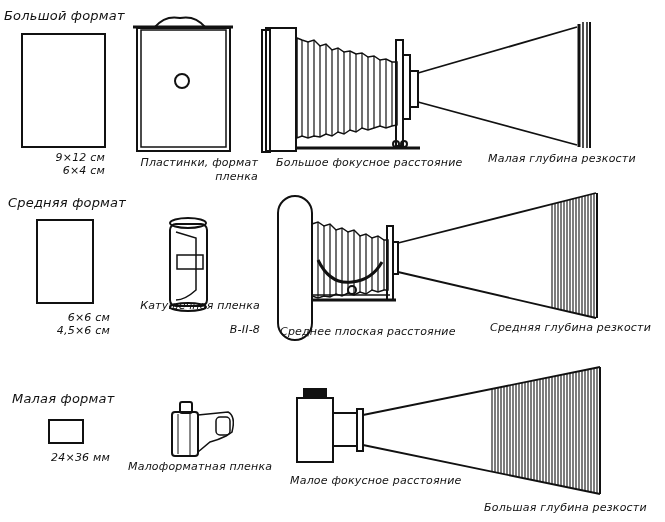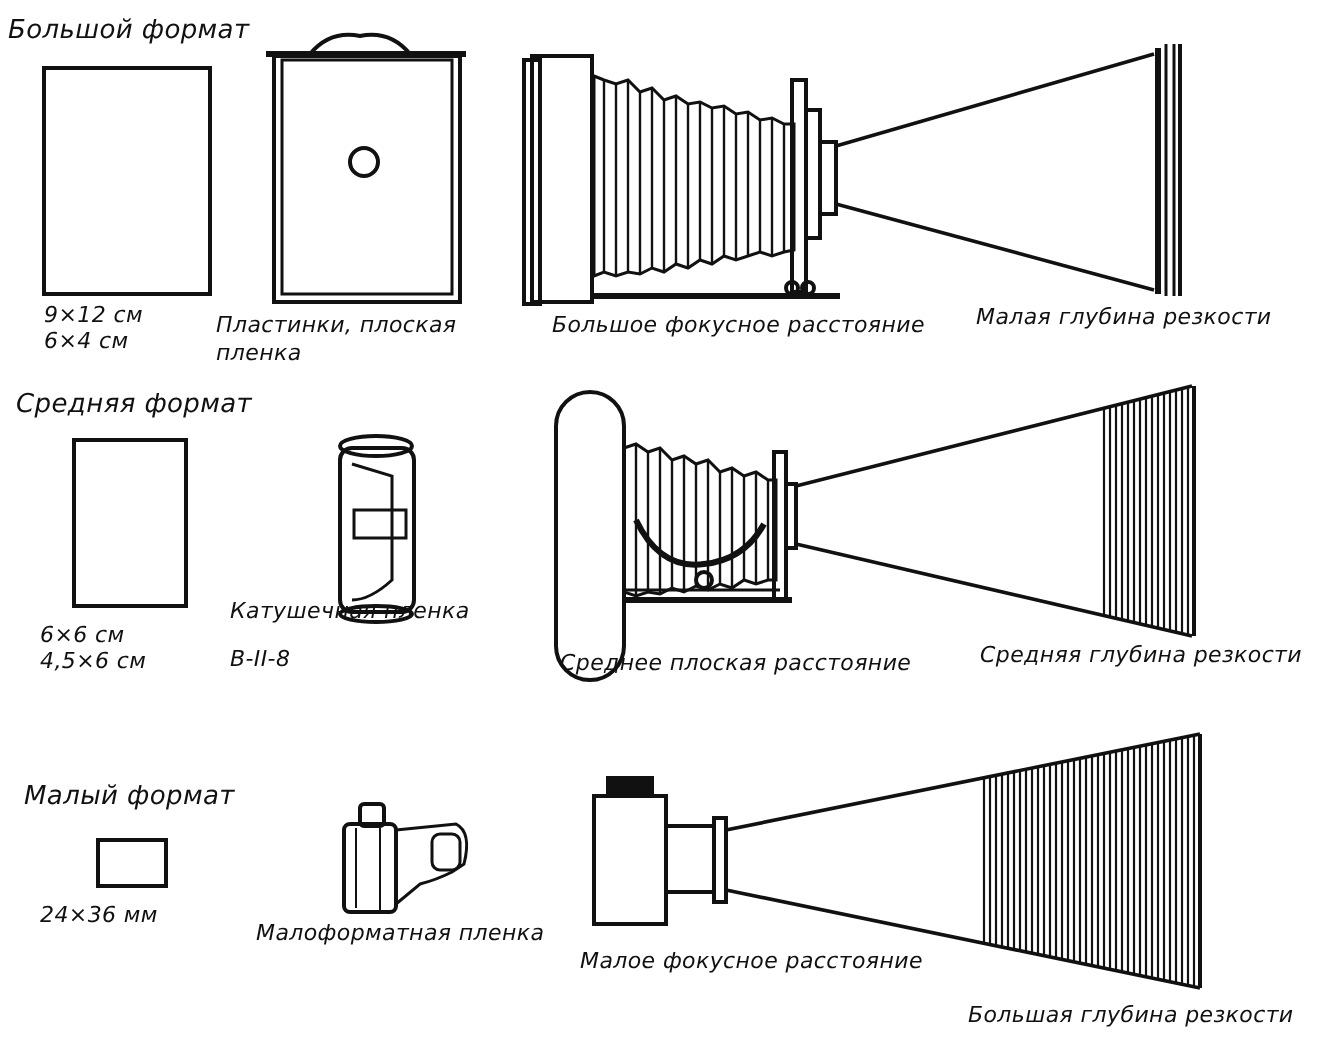--- a/index.html
+++ b/index.html
@@ -1,21 +1,21 @@
 <!DOCTYPE html>
 <html><head>
 <meta charset="utf-8">
 <style>
   html, body { margin:0; padding:0; background:#fff; }
   body { width:665px; height:522px; position:relative; overflow:hidden;
          font-family:"DejaVu Sans", sans-serif; color:#111; }
   .lbl { position:absolute; font-style:italic; font-weight:normal; font-size:11px;
          white-space:nowrap; line-height:12px; letter-spacing:0.2px; }
   .title { font-size:13px; line-height:15px; }
-  .center { text-align:left; }
+  .center { text-align:right; }
   svg { position:absolute; left:0; top:0; }
 </style>
 </head>
 <body>
 
 <svg width="665" height="522" viewBox="0 0 665 522" stroke="#111" fill="none" stroke-width="2">
 
   <rect x="22" y="34" width="83" height="113"></rect>
 
   <g>
@@ -176,30 +176,30 @@
       <line x1="588" x2="588" y1="369.43037974683546" y2="491.5189873417722"></line>
       <line x1="591" x2="591" y1="368.82278481012656" y2="492.1392405063291"></line>
       <line x1="594" x2="594" y1="368.2151898734177" y2="492.75949367088606"></line>
       <line x1="597" x2="597" y1="367.60759493670884" y2="493.37974683544303"></line>
     </g>
 </svg>
 
 <div class="lbl title" style="left:4px;top:8px">Большой формат</div>
 <div class="lbl center" style="left:22px;top:152px;width:83px">9×12 см</div>
 <div class="lbl center" style="left:22px;top:165px;width:83px">6×4 см</div>
-<div class="lbl center" style="left:108px;top:157px;width:150px">Пластинки, плоская</div>
+<div class="lbl center" style="left:108px;top:157px;width:150px">Пластинки, формат</div>
 <div class="lbl center" style="left:108px;top:171px;width:150px">пленка</div>
 <div class="lbl" style="left:276px;top:157px">Большое фокусное расстояние</div>
 <div class="lbl" style="left:488px;top:153px">Малая глубина резкости</div>
 
 <div class="lbl title" style="left:8px;top:195px">Средняя формат</div>
 <div class="lbl center" style="left:20px;top:312px;width:90px">6×6 см</div>
 <div class="lbl center" style="left:20px;top:325px;width:90px">4,5×6 см</div>
 <div class="lbl center" style="left:115px;top:300px;width:145px">Катушечная пленка</div>
 <div class="lbl center" style="left:115px;top:324px;width:145px">В-II-8</div>
 <div class="lbl" style="left:280px;top:326px">Среднее плоская расстояние</div>
 <div class="lbl" style="left:490px;top:322px">Средняя глубина резкости</div>
 
-<div class="lbl title" style="left:12px;top:391px">Малый формат</div>
+<div class="lbl title" style="left:12px;top:391px">Малая формат</div>
 <div class="lbl center" style="left:20px;top:452px;width:90px">24×36 мм</div>
 <div class="lbl" style="left:128px;top:461px">Малоформатная пленка</div>
 <div class="lbl" style="left:290px;top:475px">Малое фокусное расстояние</div>
 <div class="lbl" style="left:484px;top:502px">Большая глубина резкости</div>
 
 </body></html>

